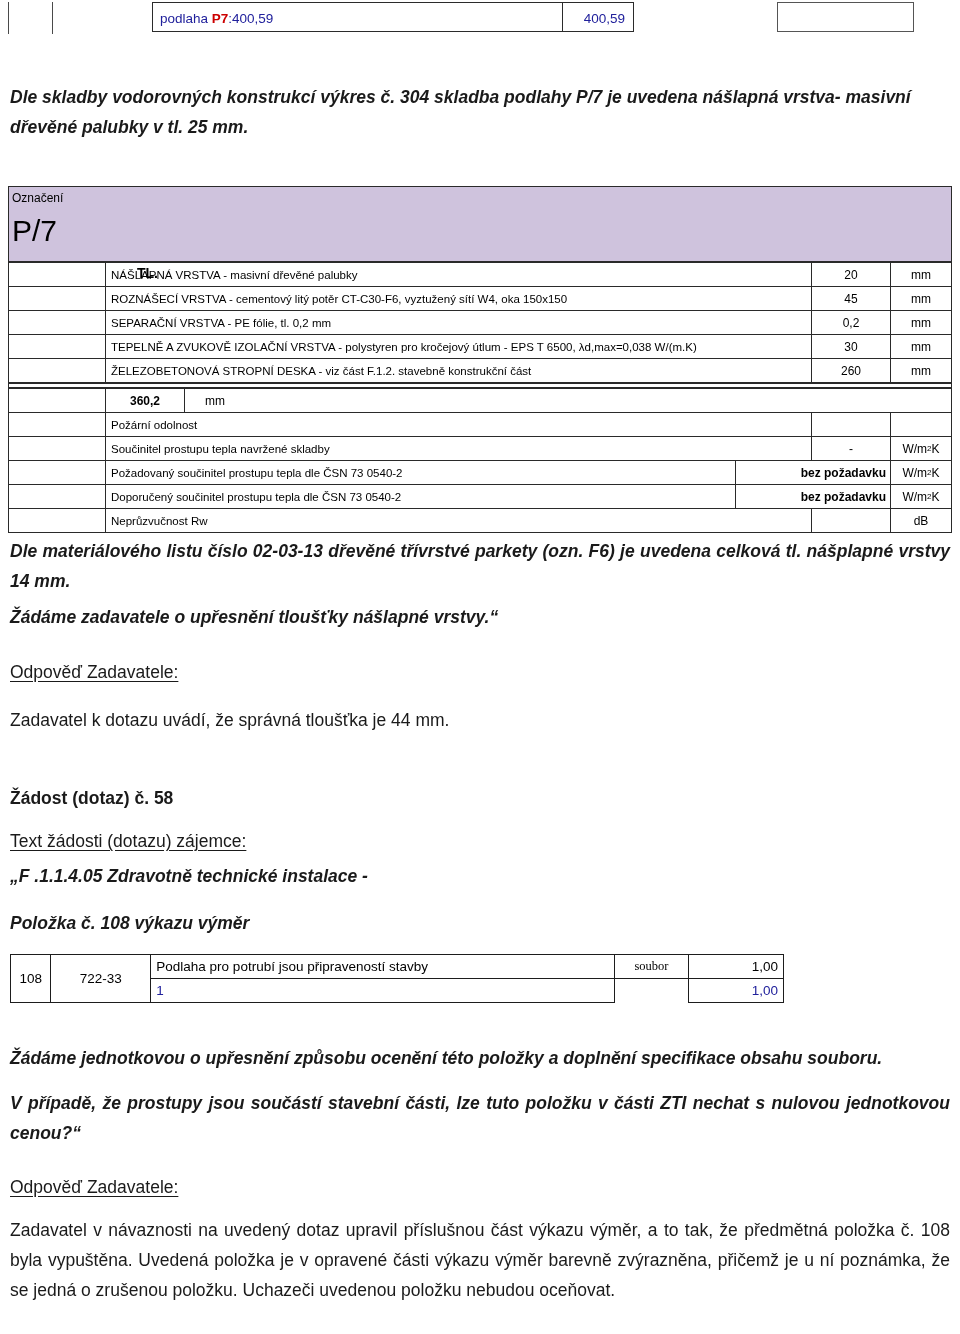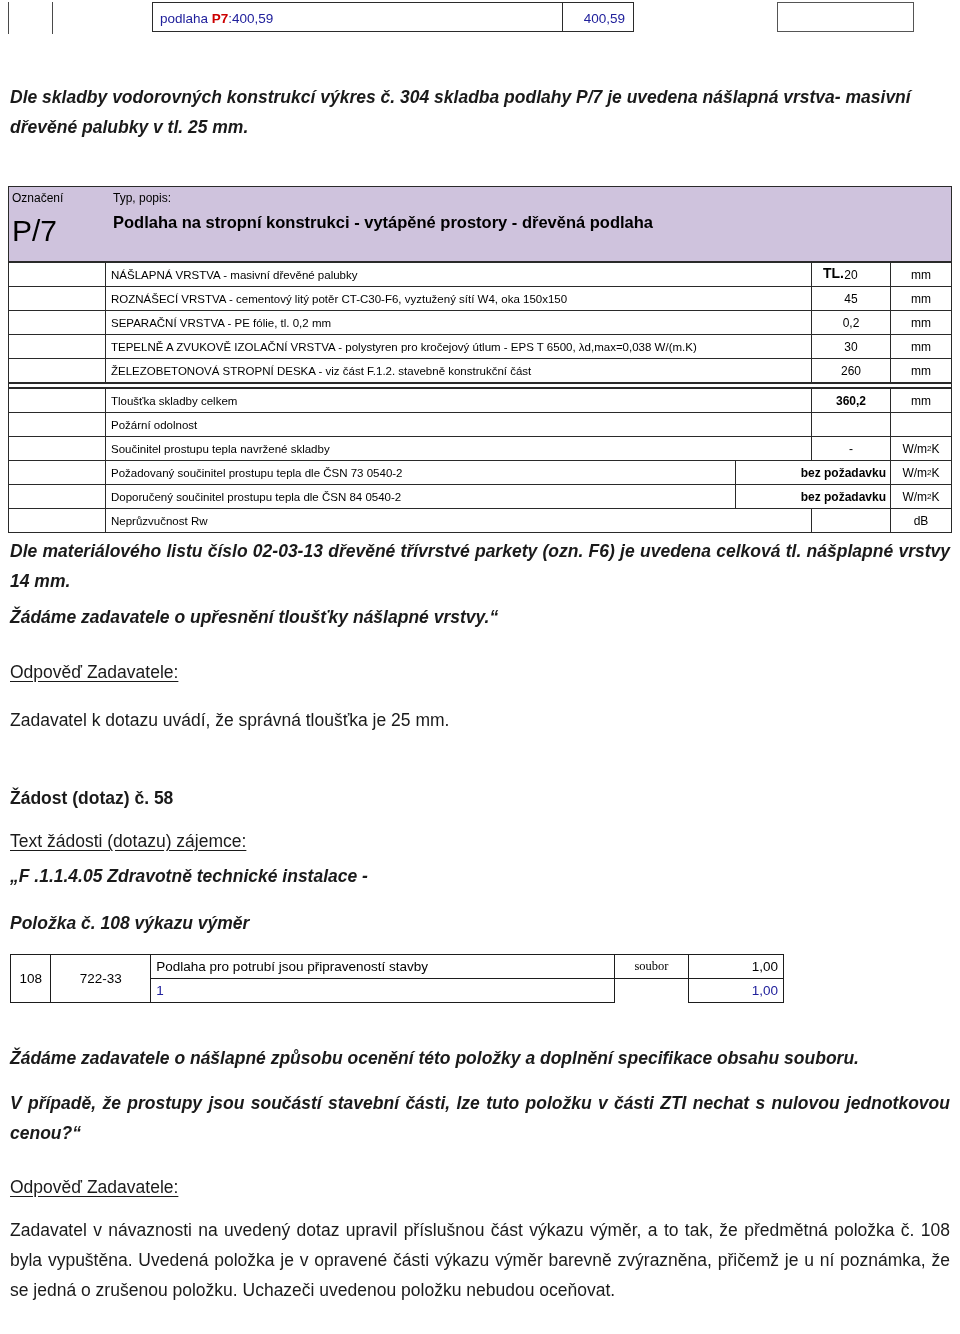--- a/index.html
+++ b/index.html
@@ -232,24 +232,20 @@
 
 <div class="para italic" style="left:10px; top:82px; width:940px;">Dle skladby vodorovných konstrukcí výkres č. 304 skladba podlahy P/7 je uvedena nášlapná vrstva- masivní dřevěné palubky v tl. 25 mm.</div>
 
 <div class="comp-table">
 
   <div class="comp-head">
     <div class="h-code">
       <div class="lbl">Označení</div>
       <div class="big">P/7</div>
     </div>
-    <div class="h-desc">
-      <div class="lbl">Typ, popis:</div>
-      <div class="main">Podlaha na stropní konstrukci - vytápěné prostory - dřevěná podlaha</div>
-    </div>
     <div class="h-tl">
       <div class="main">TL.</div>
     </div>
   </div>
 
   <div class="comp-body">
     <div class="comp-row">
       <div class="c-blank"></div>
       <div class="c-name">NÁŠLAPNÁ VRSTVA - masivní dřevěné palubky</div>
       <div class="c-val">20</div>
@@ -277,21 +273,20 @@
       <div class="c-blank"></div>
       <div class="c-name">ŽELEZOBETONOVÁ STROPNÍ DESKA - viz část F.1.2. stavebně konstrukční část</div>
       <div class="c-val">260</div>
       <div class="c-unit">mm</div>
     </div>
 
     <div class="comp-sep"></div>
 
     <div class="comp-row bold-val">
       <div class="c-blank"></div>
-      <div class="c-name">Tloušťka skladby celkem</div>
       <div class="c-val">360,2</div>
       <div class="c-unit">mm</div>
     </div>
     <div class="comp-row">
       <div class="c-blank"></div>
       <div class="c-name">Požární odolnost</div>
       <div class="c-val"></div>
       <div class="c-unit"></div>
     </div>
     <div class="comp-row">
@@ -301,40 +296,40 @@
       <div class="c-unit">W/m<span class="sup">2</span>K</div>
     </div>
     <div class="comp-row bold-val">
       <div class="c-blank"></div>
       <div class="c-name">Požadovaný součinitel prostupu tepla dle ČSN 73 0540-2</div>
       <div class="c-val wide">bez požadavku</div>
       <div class="c-unit">W/m<span class="sup">2</span>K</div>
     </div>
     <div class="comp-row bold-val">
       <div class="c-blank"></div>
-      <div class="c-name">Doporučený součinitel prostupu tepla dle ČSN 84 0540-2</div>
+      <div class="c-name">Doporučený součinitel prostupu tepla dle ČSN 73 0540-2</div>
       <div class="c-val wide">bez požadavku</div>
       <div class="c-unit">W/m<span class="sup">2</span>K</div>
     </div>
     <div class="comp-row">
       <div class="c-blank"></div>
       <div class="c-name">Neprůzvučnost Rw</div>
       <div class="c-val"></div>
       <div class="c-unit">dB</div>
     </div>
   </div>
 </div>
 
 <div class="para italic justify" style="left:10px; top:536px; width:940px;">Dle materiálového listu číslo 02-03-13 dřevěné třívrstvé parkety (ozn. F6) je uvedena celková tl. nášplapné vrstvy 14 mm.</div>
 
 <div class="para italic" style="left:10px; top:602px; width:940px;">Žádáme zadavatele o upřesnění tloušťky nášlapné vrstvy.“</div>
 
 <div class="para normal underline-head" style="left:10px; top:657px;">Odpověď Zadavatele:</div>
 
-<div class="para normal" style="left:10px; top:705px; width:940px;">Zadavatel k dotazu uvádí, že správná tloušťka je 25 mm.</div>
+<div class="para normal" style="left:10px; top:705px; width:940px;">Zadavatel k dotazu uvádí, že správná tloušťka je 44 mm.</div>
 
 <div class="para bold" style="left:10px; top:783px;">Žádost (dotaz) č. 58</div>
 
 <div class="para normal underline-head" style="left:10px; top:826px;">Text žádosti (dotazu) zájemce:</div>
 
 <div class="para italic" style="left:10px; top:861px;">„F .1.1.4.05 Zdravotně technické instalace -</div>
 
 <div class="para italic" style="left:10px; top:908px;">Položka č. 108 výkazu výměr</div>
 
 <table class="vv-table">
@@ -347,19 +342,19 @@
       <td class="vv-c-qty">1,00</td>
     </tr>
     <tr>
       <td class="vv-c-desc vv-blue">1</td>
       <td class="vv-c-unit vv-invisible"></td>
       <td class="vv-c-qty vv-blue">1,00</td>
     </tr>
   </tbody>
 </table>
 
-<div class="para italic" style="left:10px; top:1043px; width:940px;">Žádáme zadavatele o nášlapné způsobu ocenění této položky a doplnění specifikace obsahu souboru.</div>
+<div class="para italic" style="left:10px; top:1043px; width:940px;">Žádáme jednotkovou o upřesnění způsobu ocenění této položky a doplnění specifikace obsahu souboru.</div>
 
 <div class="para italic justify" style="left:10px; top:1088px; width:940px;">V případě, že prostupy jsou součástí stavební části, lze tuto položku v části ZTI nechat s nulovou jednotkovou cenou?“</div>
 
 <div class="para normal underline-head" style="left:10px; top:1172px;">Odpověď Zadavatele:</div>
 
 <div class="para normal justify" style="left:10px; top:1215px; width:940px;">Zadavatel v návaznosti na uvedený dotaz upravil příslušnou část výkazu výměr, a to tak, že předmětná položka č. 108 byla vypuštěna. Uvedená položka je v opravené části výkazu výměr barevně zvýrazněna, přičemž je u ní poznámka, že se jedná o zrušenou položku. Uchazeči uvedenou položku nebudou oceňovat.</div>
 
 </body></html>

